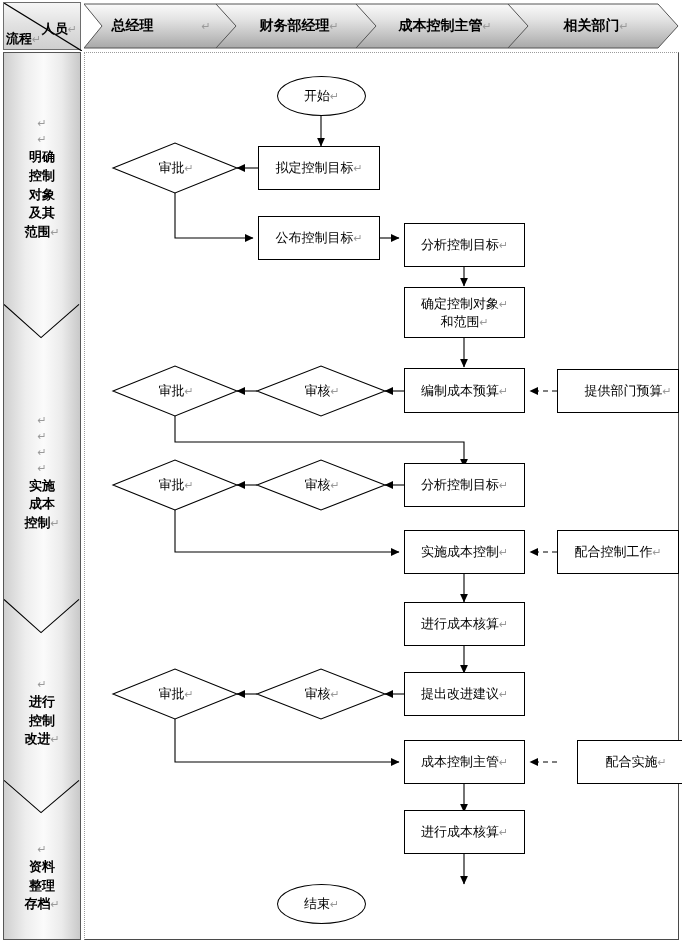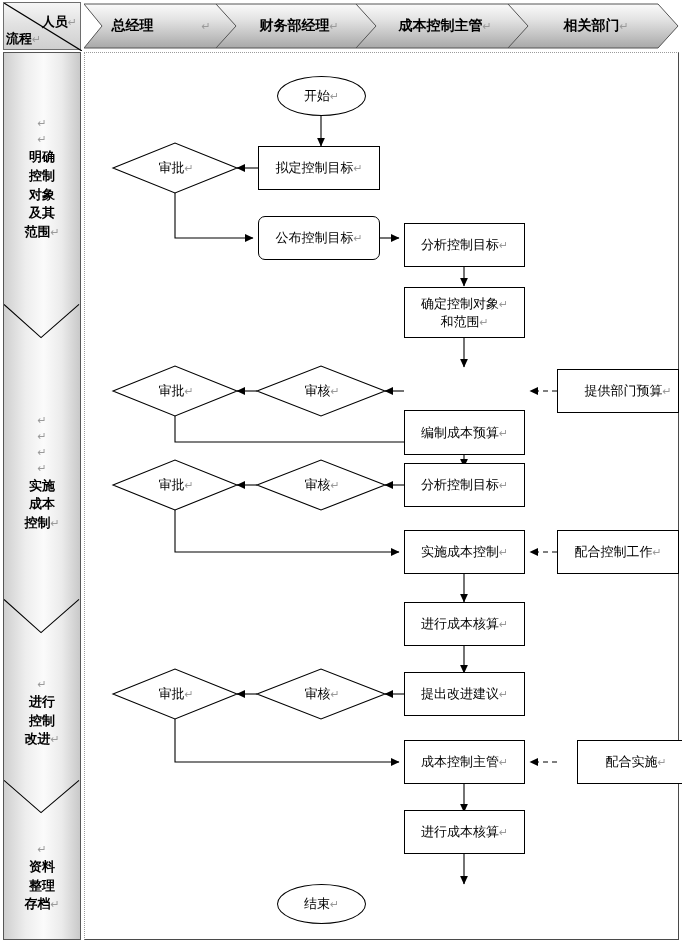--- a/index.html
+++ b/index.html
@@ -15,21 +15,21 @@
   }
   
   .corner{
     position:absolute;left:3px;top:2px;width:78px;height:48px;
     background:linear-gradient(180deg,#f6f6f6 0%,#e2e2e2 45%,#cfcfcf 100%);
     border:1px solid #6e6e6e;
     box-sizing:border-box;
   }
   .corner svg{position:absolute;left:0;top:0;}
   .corner .c-top{
-    position:absolute;right:3px;top:10px;
+    position:absolute;right:3px;top:17px;
     font-size:13px;font-weight:bold;color:#000;letter-spacing:0px;
     white-space:nowrap;
   }
   .corner .c-bot{
     position:absolute;left:2px;bottom:1px;
     font-size:13px;font-weight:bold;color:#000;
     white-space:nowrap;
   }
   .cr{color:#9a9a9a;font-weight:normal;font-size:11px;}
 
@@ -252,32 +252,32 @@
     <div class="node term" style="left:192px;top:23px;width:89px;height:40px;">
       <span class="nl"><span>开始</span><span class="cr">↵</span></span>
     </div>
     <div class="node term" style="left:192px;top:831px;width:89px;height:40px;">
       <span class="nl"><span>结束</span><span class="cr">↵</span></span>
     </div>
 
     <div class="node box" style="left:173px;top:93px;width:122px;height:44px;">
       <span class="nl"><span>拟定控制目标</span><span class="cr">↵</span></span>
     </div>
-    <div class="node box" style="left:173px;top:163px;width:122px;height:44px;border-radius:7px;">
+    <div class="node box" style="left:173px;top:163px;width:122px;height:44px;">
       <span class="nl"><span>公布控制目标</span><span class="cr">↵</span></span>
     </div>
 
     <div class="node box" style="left:319px;top:170px;width:121px;height:44px;">
       <span class="nl"><span>分析控制目标</span><span class="cr">↵</span></span>
     </div>
     <div class="node box" style="left:319px;top:234px;width:121px;height:51px;flex-direction:column;">
       <span class="nl"><span>确定控制对象</span><span class="cr">↵</span></span>
       <span class="nl"><span>和范围</span><span class="cr">↵</span></span>
     </div>
-    <div class="node box" style="left:319px;top:315px;width:121px;height:45px;margin-top:42px;">
+    <div class="node box" style="left:319px;top:315px;width:121px;height:45px;">
       <span class="nl"><span>编制成本预算</span><span class="cr">↵</span></span>
     </div>
     <div class="node box" style="left:319px;top:410px;width:121px;height:44px;">
       <span class="nl"><span>分析控制目标</span><span class="cr">↵</span></span>
     </div>
     <div class="node box" style="left:319px;top:477px;width:121px;height:44px;">
       <span class="nl"><span>实施成本控制</span><span class="cr">↵</span></span>
     </div>
     <div class="node box" style="left:319px;top:549px;width:121px;height:44px;">
       <span class="nl"><span>进行成本核算</span><span class="cr">↵</span></span>

